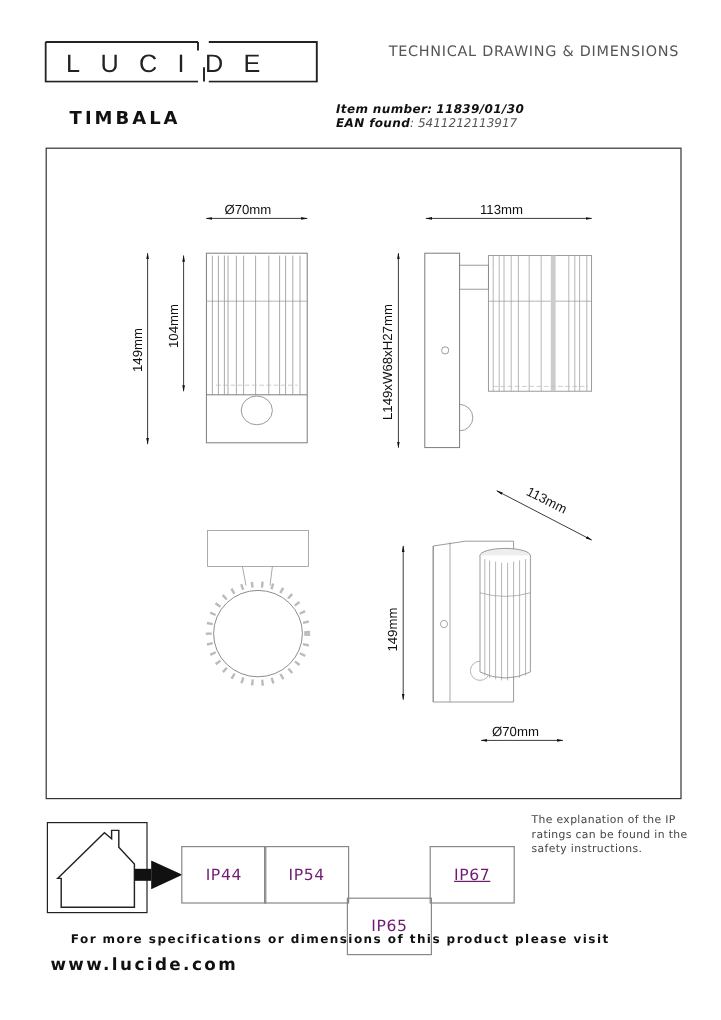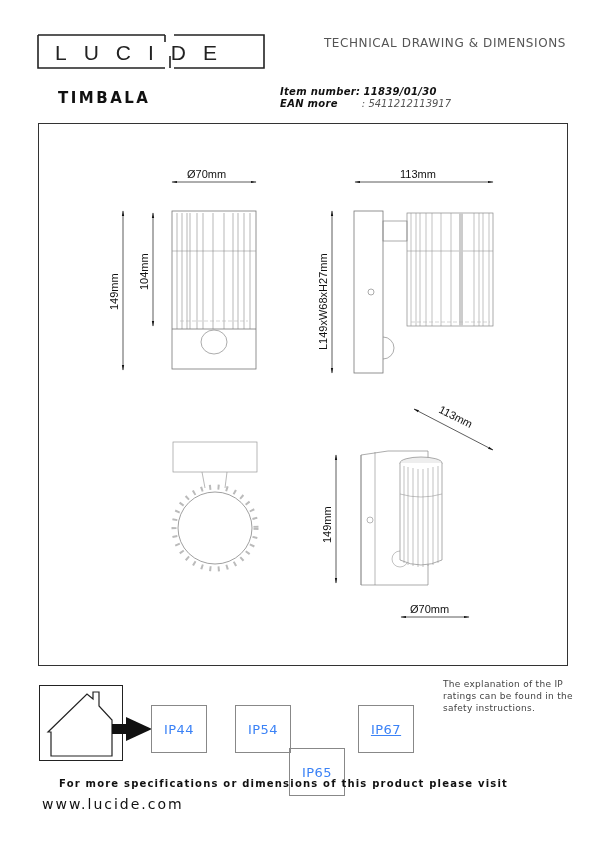--- a/index.html
+++ b/index.html
@@ -3,45 +3,45 @@
 <meta charset="utf-8">
 <style>
   html,body{margin:0;padding:0;background:#fff;}
   body{width:601px;height:850px;position:relative;overflow:hidden;font-family:"DejaVu Sans",sans-serif;color:#111;}
   .abs{position:absolute;}
   .logo{left:37px;top:34px;width:228px;height:35px;}
   .doc-type{right:35px;top:36px;font-size:12px;letter-spacing:0.6px;color:#555;}
   .product-name{left:44px;top:89px;font-size:15px;font-weight:bold;letter-spacing:2.5px;margin-left:14px;}
   .meta{left:280px;top:86px;font-size:10px;line-height:12px;font-style:italic;}
   .meta b{font-weight:bold;letter-spacing:0.3px;}
-  .meta .ean-val{color:#555;margin-left:24px;}
+  .meta .ean-val{color:#555;}
   .frame{left:38px;top:123px;width:530px;height:543px;border:1.5px solid #333;box-sizing:border-box;}
   .drawing{left:0;top:0;width:601px;height:850px;}
   .dim{font-family:"Liberation Sans",sans-serif;font-size:11px;fill:#111;}
   .house-box{left:39px;top:685px;width:84px;height:76px;border:1.5px solid #222;box-sizing:border-box;}
-  .ip{top:705px;width:56px;height:48px;border:1px solid #888;box-sizing:border-box;display:flex;align-items:center;justify-content:center;font-size:13px;letter-spacing:0.5px;color:#3b82f6;}
+  .ip{top:705px;width:71px;height:48px;border:1px solid #888;box-sizing:border-box;display:flex;align-items:center;justify-content:center;font-size:13px;letter-spacing:0.5px;color:#701a75;}
   .ip-note{left:443px;top:678px;width:130px;font-size:9px;line-height:12px;color:#444;letter-spacing:0.3px;}
   .more{left:41px;top:778px;font-size:10px;font-weight:bold;letter-spacing:1.2px;margin-left:18px;}
-  .url{left:42px;top:796px;font-size:14px;font-weight:normal;letter-spacing:2px;}
+  .url{left:42px;top:796px;font-size:14px;font-weight:bold;letter-spacing:2px;}
 </style>
 </head>
 <body>
 
 <svg class="abs logo" viewBox="0 0 228 35">
   <path d="M1,1 H128 M1,1 V34 H128 M133,34 V22 M137,1 H227 V34 H137" stroke="#222" stroke-width="1.6" fill="none"></path>
   <path d="M128,1 V8" stroke="#222" stroke-width="1.6"></path>
   <text x="18" y="26" font-family="Liberation Sans, sans-serif" font-size="21" fill="#222" letter-spacing="17">LUCIDE</text>
 </svg>
 
 <div class="abs doc-type">TECHNICAL DRAWING &amp; DIMENSIONS</div>
 <div class="abs product-name">TIMBALA</div>
 
 <div class="abs meta">
   <div><b>Item number:</b> <b>11839/01/30</b></div>
-  <div><b>EAN more</b><span class="ean-val">: 5411212113917</span></div>
+  <div><b>EAN found</b><span class="ean-val">: 5411212113917</span></div>
 </div>
 
 <div class="abs frame"></div>
 
 <svg class="abs drawing" viewBox="0 0 601 850">
   <defs>
     <marker id="ar" viewBox="0 0 10 10" refX="9" refY="5" markerWidth="7" markerHeight="7" orient="auto-start-reverse">
       <path d="M0,3 L10,5 L0,7 z" fill="#111"></path>
     </marker>
   </defs>
@@ -141,20 +141,20 @@
   <svg width="84" height="76" viewBox="0 0 84 76">
     <path d="M10,46 L49,8 L55,13 V6 H61 V20 L74,34 V70 H13 V46 Z" transform="translate(-2,0)" fill="none" stroke="#222" stroke-width="1.2"></path>
   </svg>
 </div>
 <svg class="abs" style="left:112px;top:717px;" width="42" height="24" viewBox="0 0 42 24">
   <rect x="0" y="7" width="14" height="10" fill="#111"></rect>
   <path d="M14,0 L40,12 L14,24 Z" fill="#111"></path>
 </svg>
 
 <div class="abs ip" style="left:151px;">IP44</div>
-<div class="abs ip" style="left:235px;">IP54</div>
+<div class="abs ip" style="left:220px;">IP54</div>
 <div class="abs ip" style="left:289px;margin-top:43px;">IP65</div>
 <div class="abs ip" style="left:358px;text-decoration:underline;">IP67</div>
 
 <div class="abs ip-note">The explanation of the IP ratings can be found in the safety instructions.</div>
 
 <div class="abs more">For more specifications or dimensions of this product please visit</div>
 <div class="abs url">www.lucide.com</div>
 
 </body></html>

